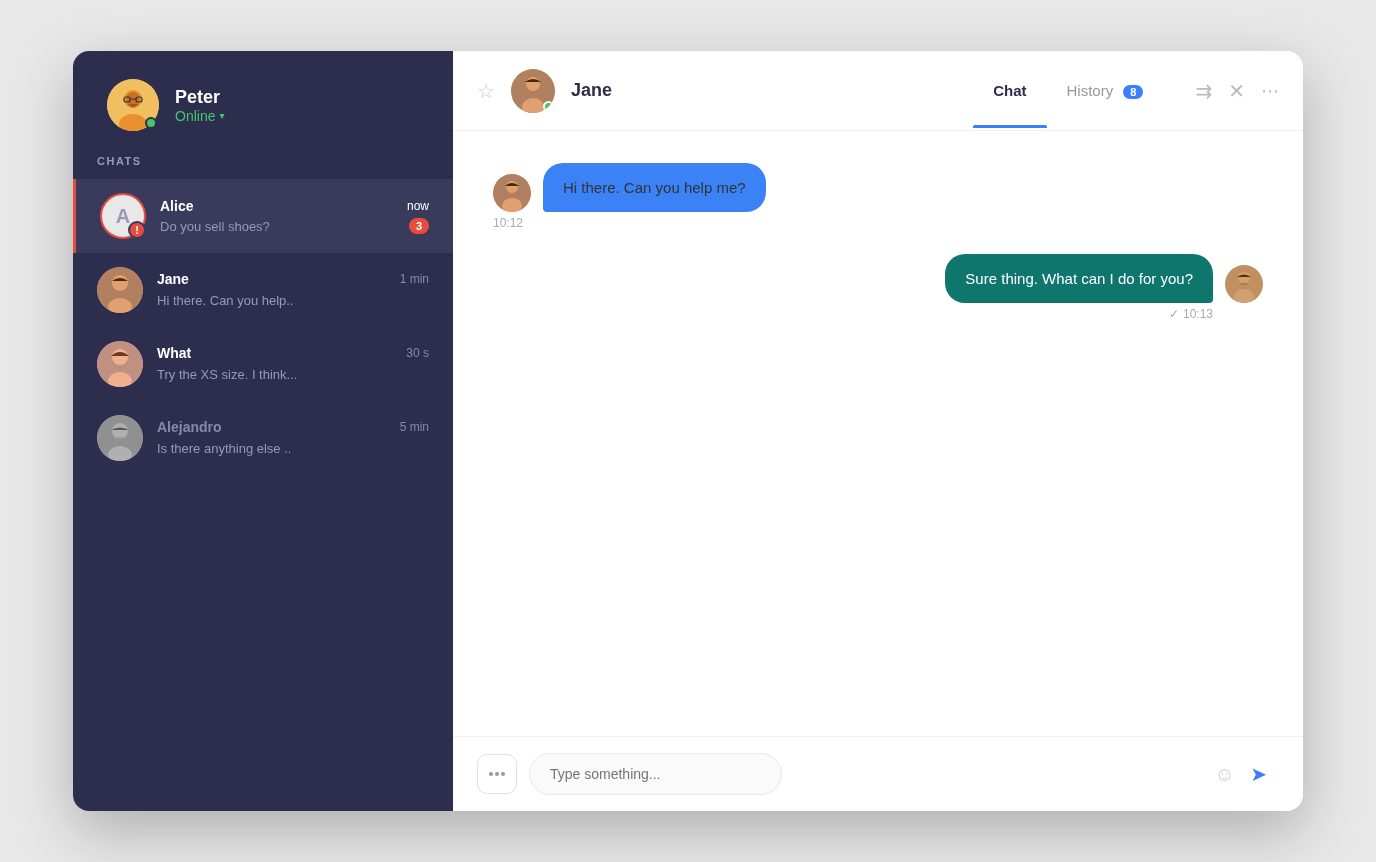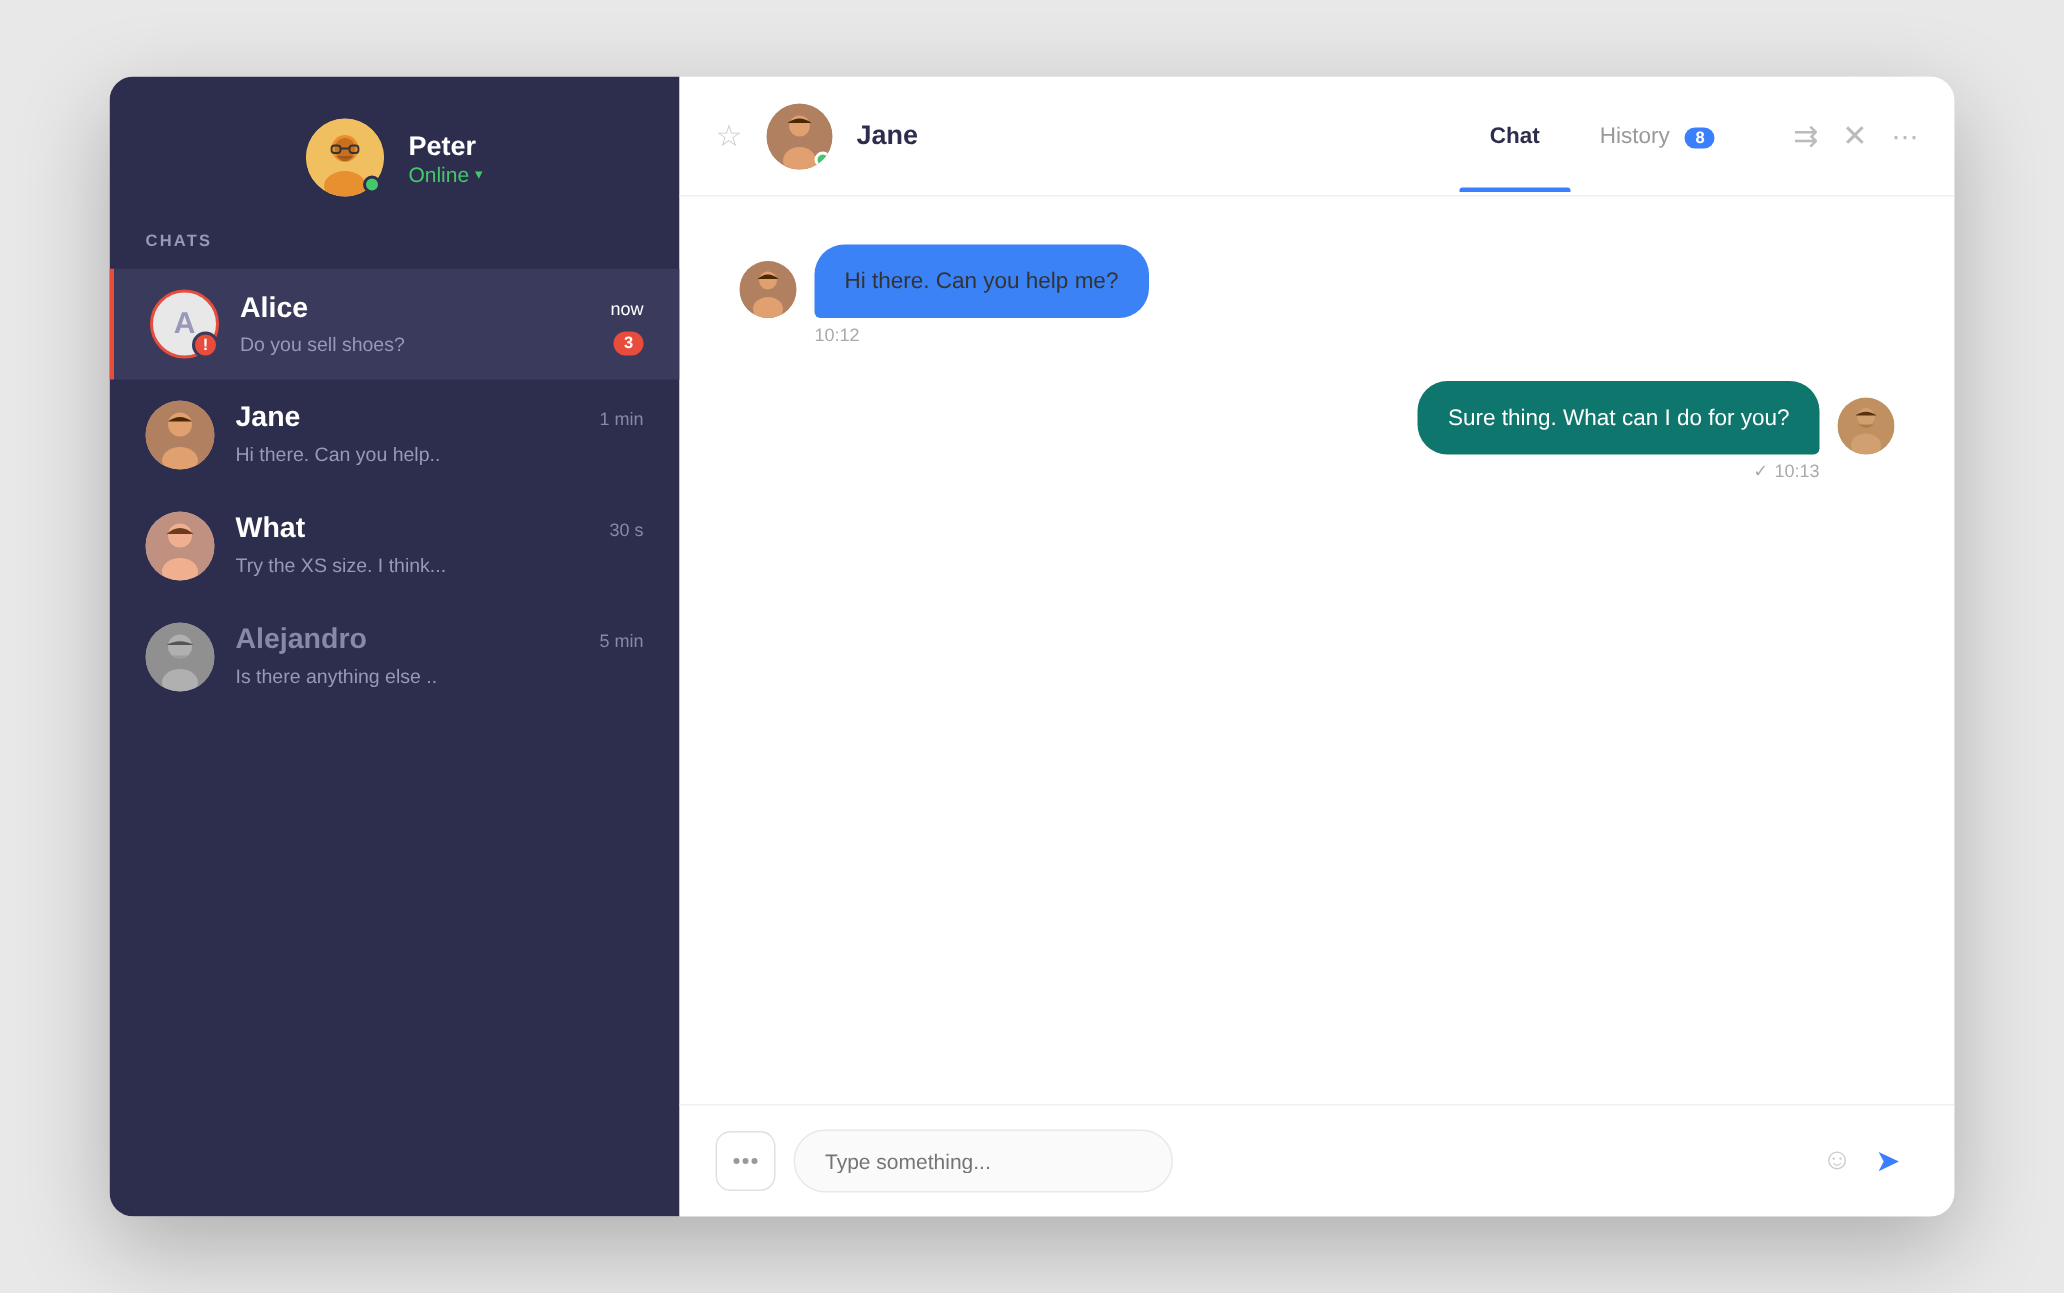--- a/index.html
+++ b/index.html
@@ -25,23 +25,22 @@
     .sidebar {
       width: 380px;
       background: #2d2d4e;
       display: flex;
       flex-direction: column;
       flex-shrink: 0;
     }
     .sidebar-header {
       display: flex;
       align-items: center;
-      padding: 28px 24px 24px;
+      padding: 28px 34px 24px;
       gap: 16px;
-      justify-content: center;
     }
     .avatar-container {
       position: relative;
       width: 52px;
       height: 52px;
       flex-shrink: 0;
     }
     .avatar-img {
       width: 52px;
       height: 52px;
@@ -168,21 +167,21 @@
       min-width: 0;
     }
     .chat-top {
       display: flex;
       justify-content: space-between;
       align-items: center;
       margin-bottom: 4px;
     }
     .chat-name {
       color: #ffffff;
-      font-size: 19px;
+      font-size: 14px;
       font-weight: 600;
     }
     .chat-name.muted { color: #8888a8; }
     .chat-time {
       color: #8888a8;
       font-size: 12px;
     }
     .chat-time.active { color: #ffffff; }
     .chat-preview {
       color: #9898b8;
@@ -352,21 +351,21 @@
       background: #0f766e;
       color: white;
       border-bottom-right-radius: 4px;
     }
 
     .message-meta {
       font-size: 12px;
       color: #aaaaaa;
       margin-top: 4px;
     }
-    .message-meta.incoming-meta { margin-left: 50px; }
+    .message-meta.incoming-meta { }
     .message-meta.outgoing-meta {
       text-align: right;
       margin-right: 50px;
       display: flex;
       align-items: center;
       justify-content: flex-end;
       gap: 4px;
     }
     .check-icon {
       color: #aaaaaa;

